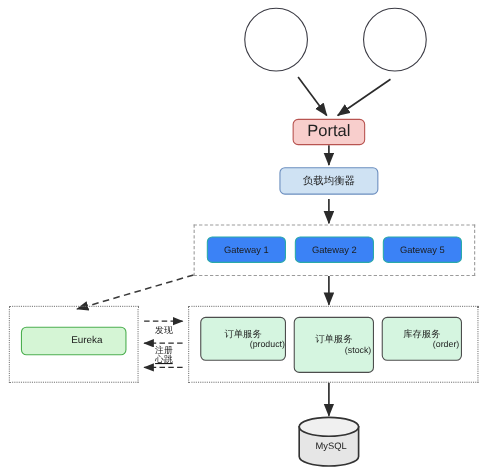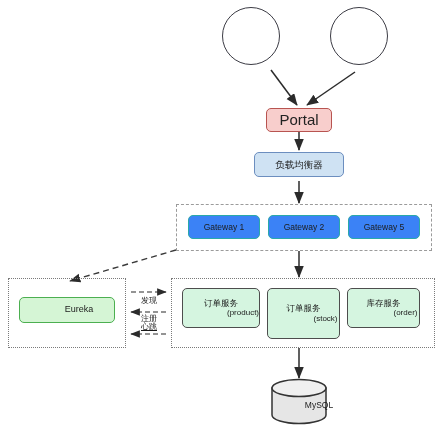--- a/index.html
+++ b/index.html
@@ -220,15 +220,15 @@
   <div class="group group-dotted" style="left:8px; top:278px; width:118px; height:70px;"></div>
 
   <div class="node box eureka-box" style="left:19px; top:297px; width:96px; height:26px;">
     <span>Eureka</span>
   </div>
 
   <div class="edge-label" style="left:131px; top:295px; width:36px;">发现</div>
   <div class="edge-label" style="left:131px; top:313px; width:36px;">注册</div>
   <div class="edge-label" style="left:131px; top:321px; width:36px;text-decoration:underline;">心跳</div>
 
-  <div class="db-label" style="left:272px; top:400px; width:58px;padding-left:18px;">MySQL</div>
+  <div class="db-label" style="left:272px; top:400px; width:58px;">MySQL</div>
 
 </div>
 
 </body></html>

